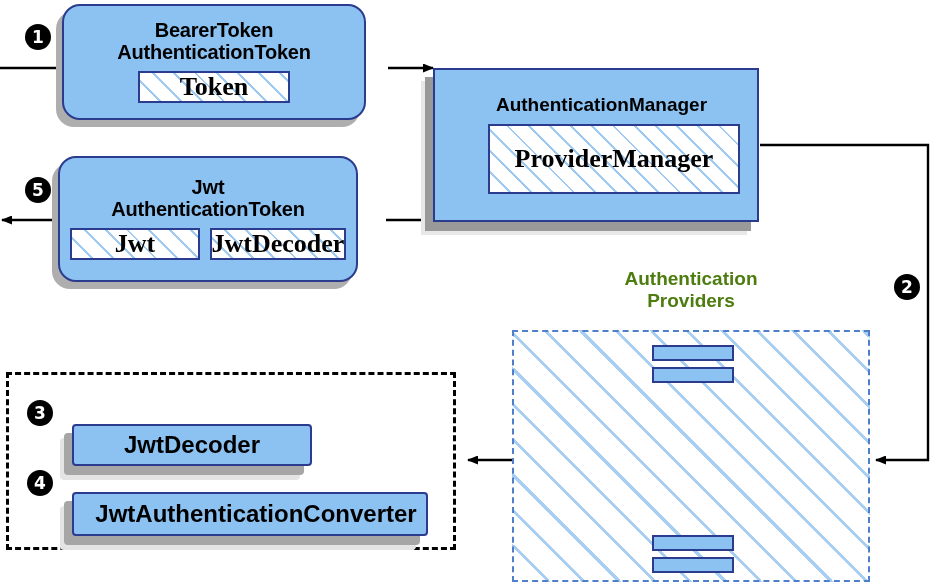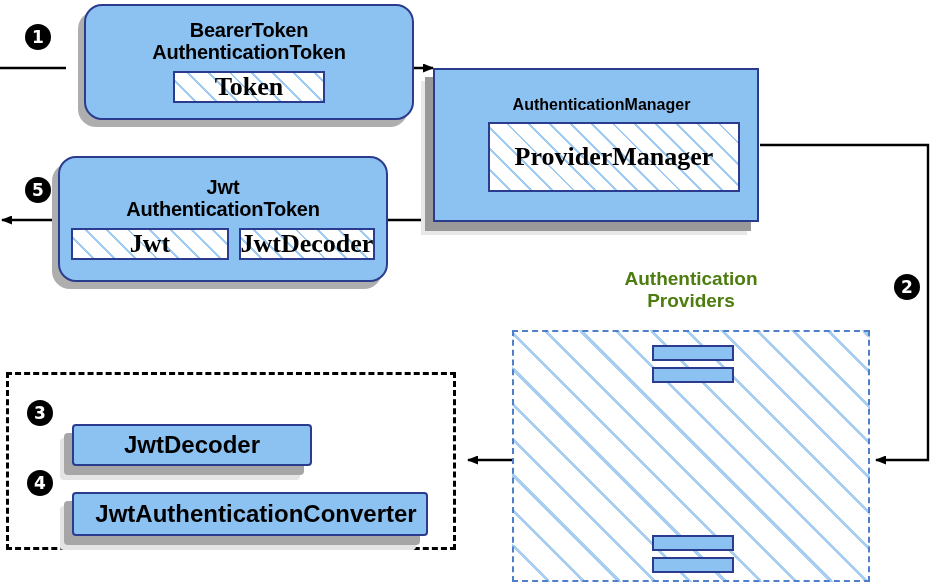--- a/index.html
+++ b/index.html
@@ -76,21 +76,21 @@
   }
   
   .sqbox {
     background: #8CC2F2;
     border: 2px solid #2B3C8F;
     border-radius: 0;
     box-shadow: -8px 9px 0 0 #999999, -12px 13px 0 0 #E8E8E8;
     flex-direction: column;
     padding: 8px 10px 12px 10px;
   }
-  .sqbox .title { font-size: 16px; margin-top: 2px; margin-left: 11px; }
+  .sqbox .title { font-size: 19px; margin-top: 2px; margin-left: 11px; }
   .sqbox .chip { height: 60px; width: 100%; margin-left: 36px; }
   
   .bar {
     background: #8CC2F2;
     border: 2px solid #2B3C8F;
     border-radius: 4px;
     font-size: 24px;
     box-shadow: -8px 9px 0 0 #A6A6A6, -12px 14px 0 0 #E4E4E4;
     margin-top: 32px;
   }
@@ -195,31 +195,31 @@
   </div>
 
   <div class="slab" style="left:652px; top:345px; width:82px; height:16px;"></div>
   <div class="slab" style="left:652px; top:367px; width:82px; height:16px;"></div>
 
   <div class="slab" style="left:652px; top:535px; width:82px; height:16px;"></div>
   <div class="slab" style="left:652px; top:557px; width:82px; height:16px;"></div>
 
   <div class="dash-region" style="left:6px; top:372px; width:450px; height:178px;"></div>
 
-  <div class="node capsule" style="left:84px; top:4px; width:330px; height:116px;">
+  <div class="node capsule" style="left:62px; top:4px; width:304px; height:116px;">
     <div class="title">
       <div>BearerToken</div>
       <div>AuthenticationToken</div>
     </div>
     <div class="slots">
       <div class="chip" style="width:152px;">Token</div>
     </div>
   </div>
 
-  <div class="node capsule" style="left:58px; top:156px; width:330px; height:126px;">
+  <div class="node capsule" style="left:58px; top:156px; width:300px; height:126px;">
     <div class="title">
       <div>Jwt</div>
       <div>AuthenticationToken</div>
     </div>
     <div class="slots">
       <div class="chip" style="width:158px;">Jwt</div>
       <div class="chip" style="width:136px;">JwtDecoder</div>
     </div>
   </div>
 

